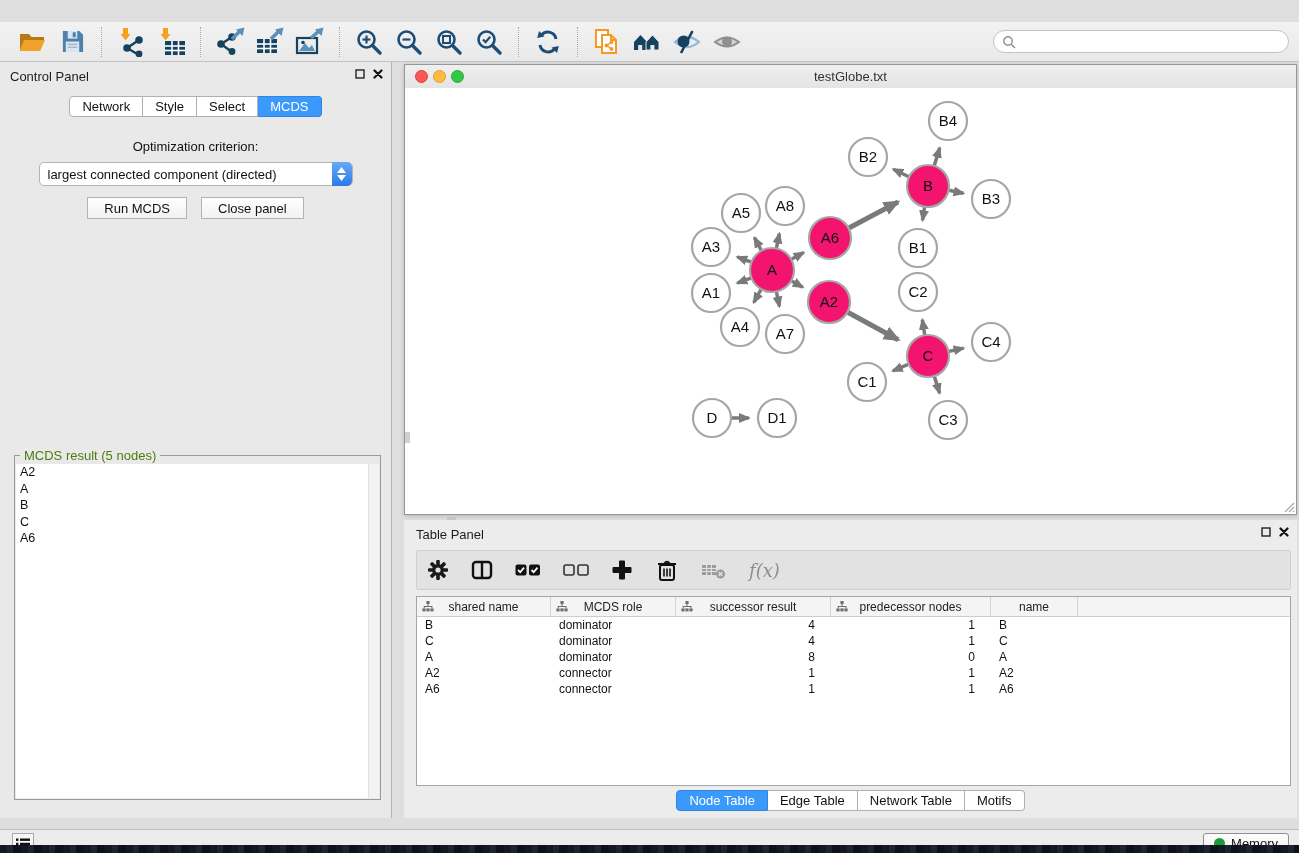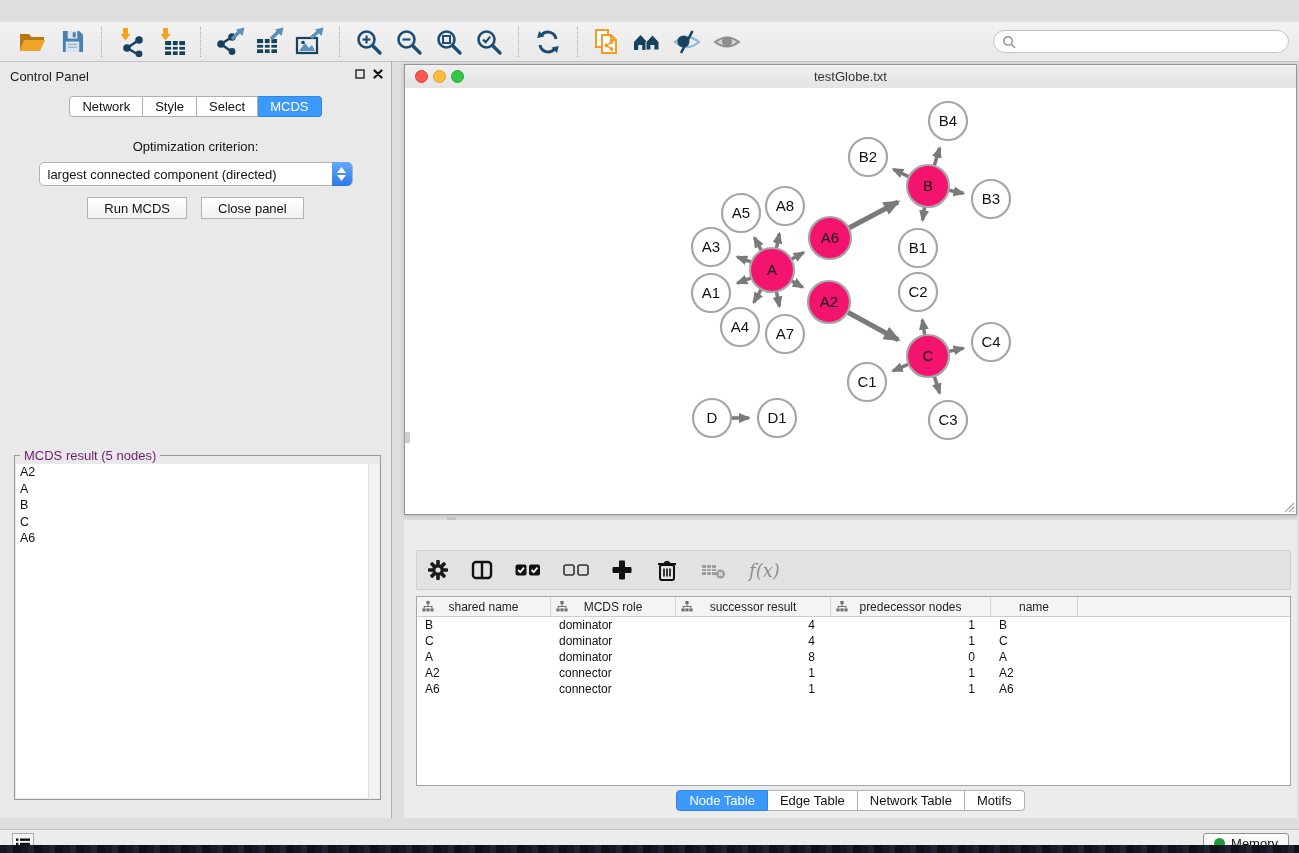--- a/index.html
+++ b/index.html
@@ -53,21 +53,21 @@
     background:linear-gradient(#67a9f8,#2a7ae8); border-radius:0 5px 5px 0;
     display:flex; flex-direction:column; align-items:center; justify-content:center; gap:2px; }
   .btn-row { display:flex; justify-content:center; gap:14px; margin-top:11px; }
   .pbtn { border:1px solid #b3b3b3; border-radius:0; background:linear-gradient(#ffffff,#f1f1f1);
     font-size:13px; color:#111; padding:2px 16px; height:22px;
     font-family:"Liberation Sans","DejaVu Sans",sans-serif; }
 
   .result-box { position:absolute; left:14px; right:10px; top:393px; bottom:18px;
     border:1px solid #9a9a9a; }
   .result-legend { position:absolute; top:-8px; left:5px; background:#e9e9e9;
-    padding:0 4px; font-size:13px; color:#701a75; }
+    padding:0 4px; font-size:13px; color:#4d7c0f; }
   .result-list { position:absolute; inset:8px 1px 1px 1px; background:#fff; overflow:hidden; }
   .result-scroll { position:absolute; right:0; top:0; bottom:0; width:11px;
     background:#f3f3f3; border-left:1px solid #e0e0e0; }
   .result-item { font-size:12.5px; color:#111; padding-left:4px; line-height:16.5px; }
 
   
   .net-window { position:absolute; left:404px; top:2px; width:893px; height:451px;
     background:#fff; border:1px solid #979797; box-shadow:0 1px 4px rgba(0,0,0,.18); }
   .net-titlebar { position:relative; height:39px;
     background:linear-gradient(#efefef,#dcdcdc); border-bottom:1px solid #b4b4b4; }
@@ -502,20 +502,35 @@
                 <line x1="7" y1="12" x2="12" y2="7"></line>
                 <line x1="11" y1="12" x2="12" y2="11"></line>
               </g>
             </svg>
         </span>
       </div>
     </div>
     <span class="gap-handle"></span>
 
     <div class="table-panel">
+      <div class="panel-head">
+        <span class="phtitle" style="left:12px;">Table Panel</span>
+        <span class="ph-btns">
+          <span>
+              <svg width="10" height="10" viewBox="0 0 10 10">
+                <rect x="1" y="1" width="8" height="8" fill="none" stroke="#222" stroke-width="1.4"></rect>
+              </svg>
+            </span>
+          <span>
+              <svg width="10" height="10" viewBox="0 0 10 10">
+                <path d="M1.5 1.5 L8.5 8.5 M8.5 1.5 L1.5 8.5" stroke="#111" stroke-width="2.2" stroke-linecap="round"></path>
+              </svg>
+            </span>
+        </span>
+      </div>
       <div class="tp-toolbar">
         <span><span>
           <svg width="22" height="22" viewBox="0 0 22 22">
                 <g fill="#1a1a1a" transform="translate(11,11)">
                   <circle r="6"></circle>
                   <g>
                     <rect x="-1.8" y="-10" width="3.6" height="5" rx="1"></rect>
                     <rect x="-1.8" y="-10" width="3.6" height="5" rx="1" transform="rotate(45)"></rect>
                     <rect x="-1.8" y="-10" width="3.6" height="5" rx="1" transform="rotate(90)"></rect>
                     <rect x="-1.8" y="-10" width="3.6" height="5" rx="1" transform="rotate(135)"></rect>

